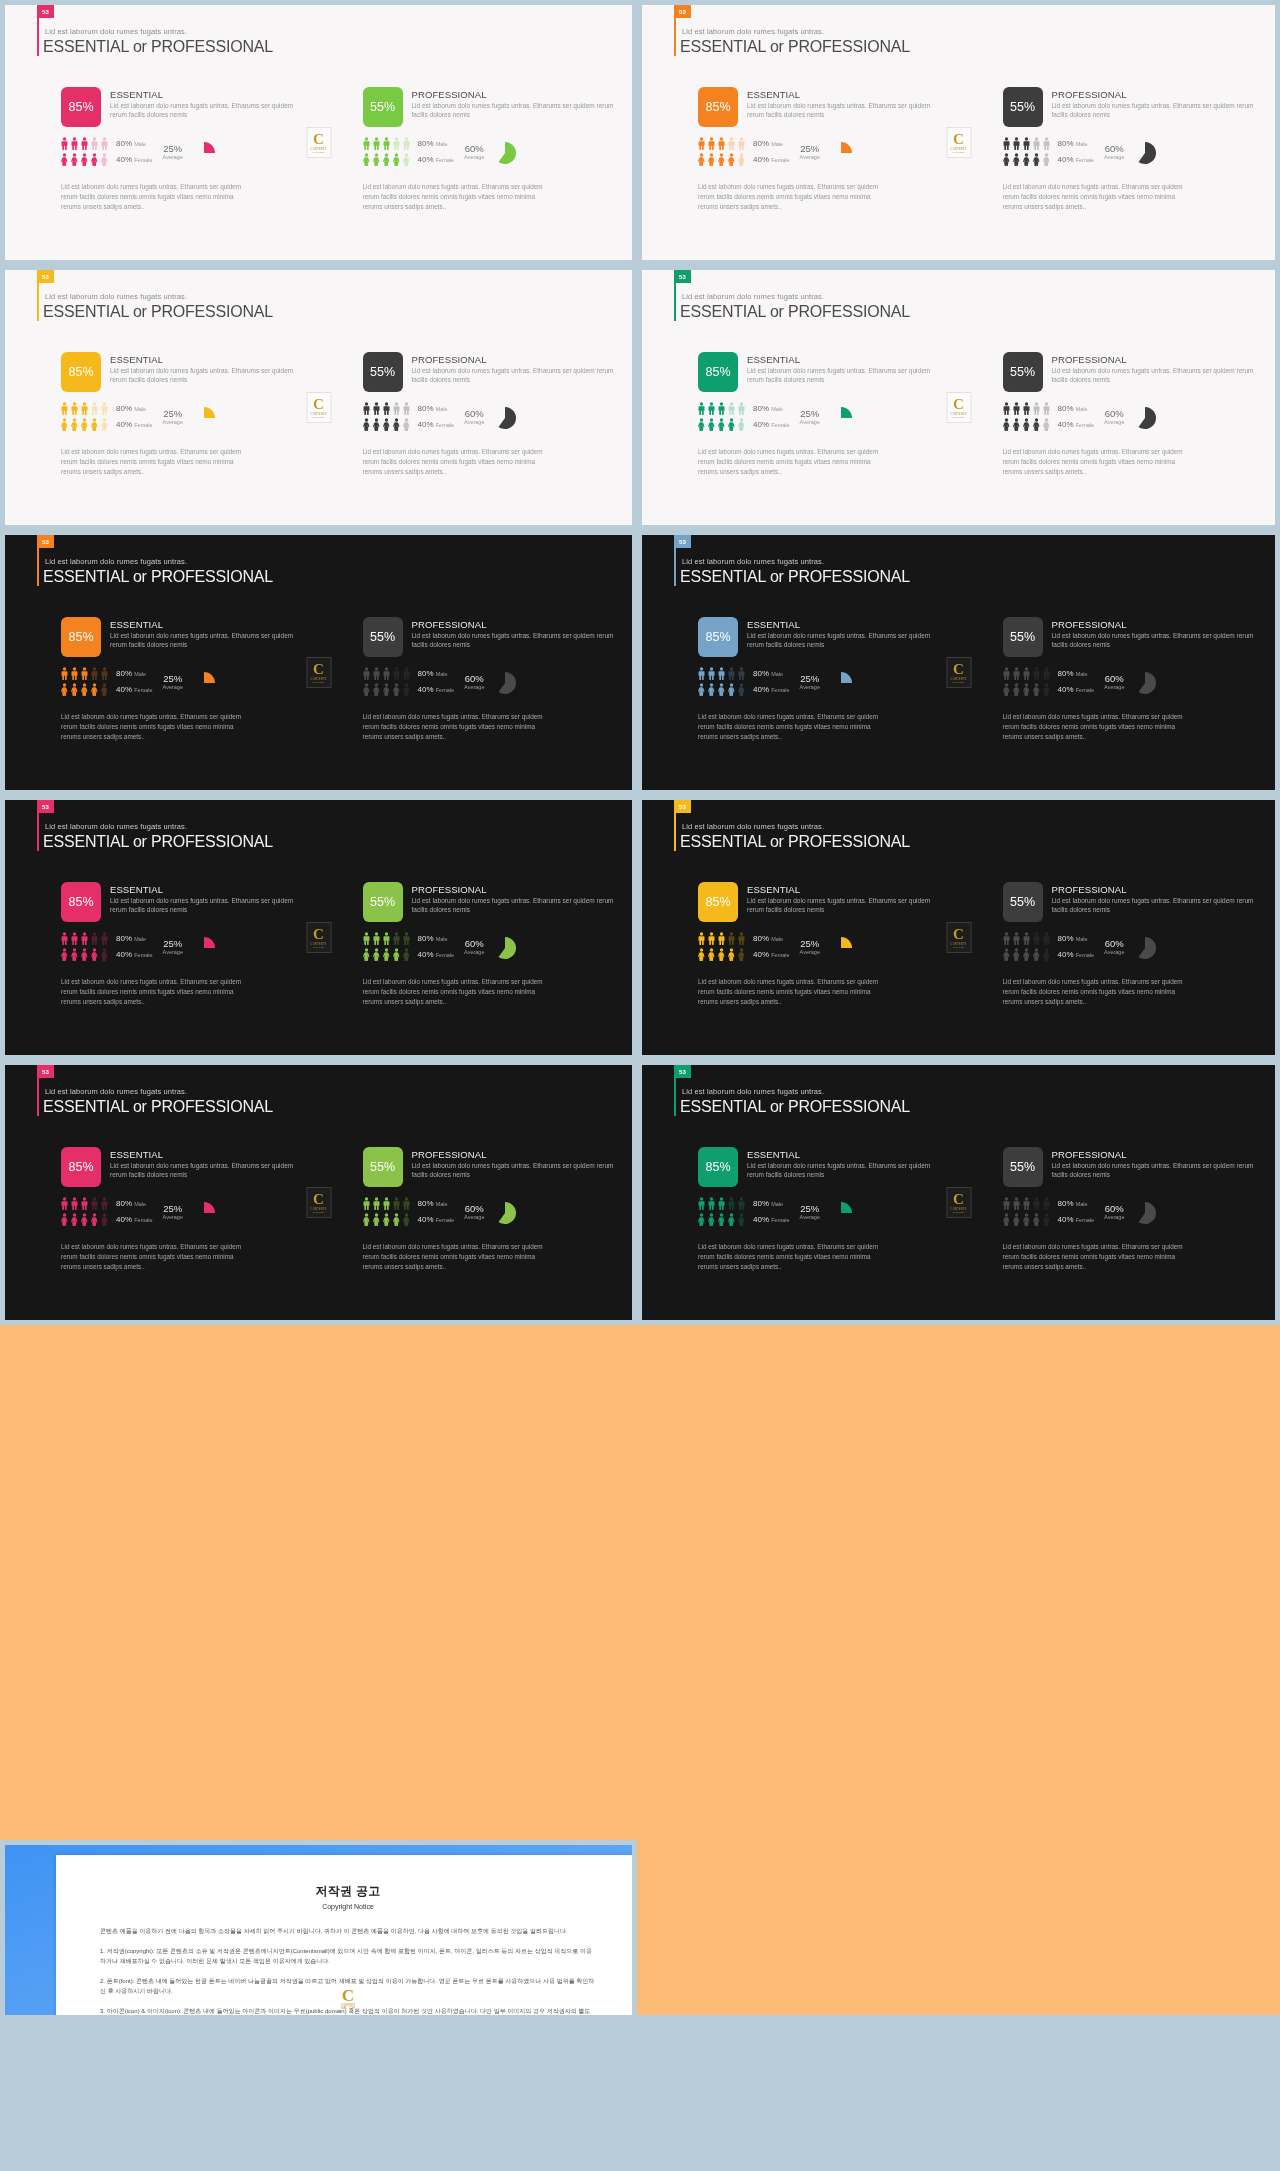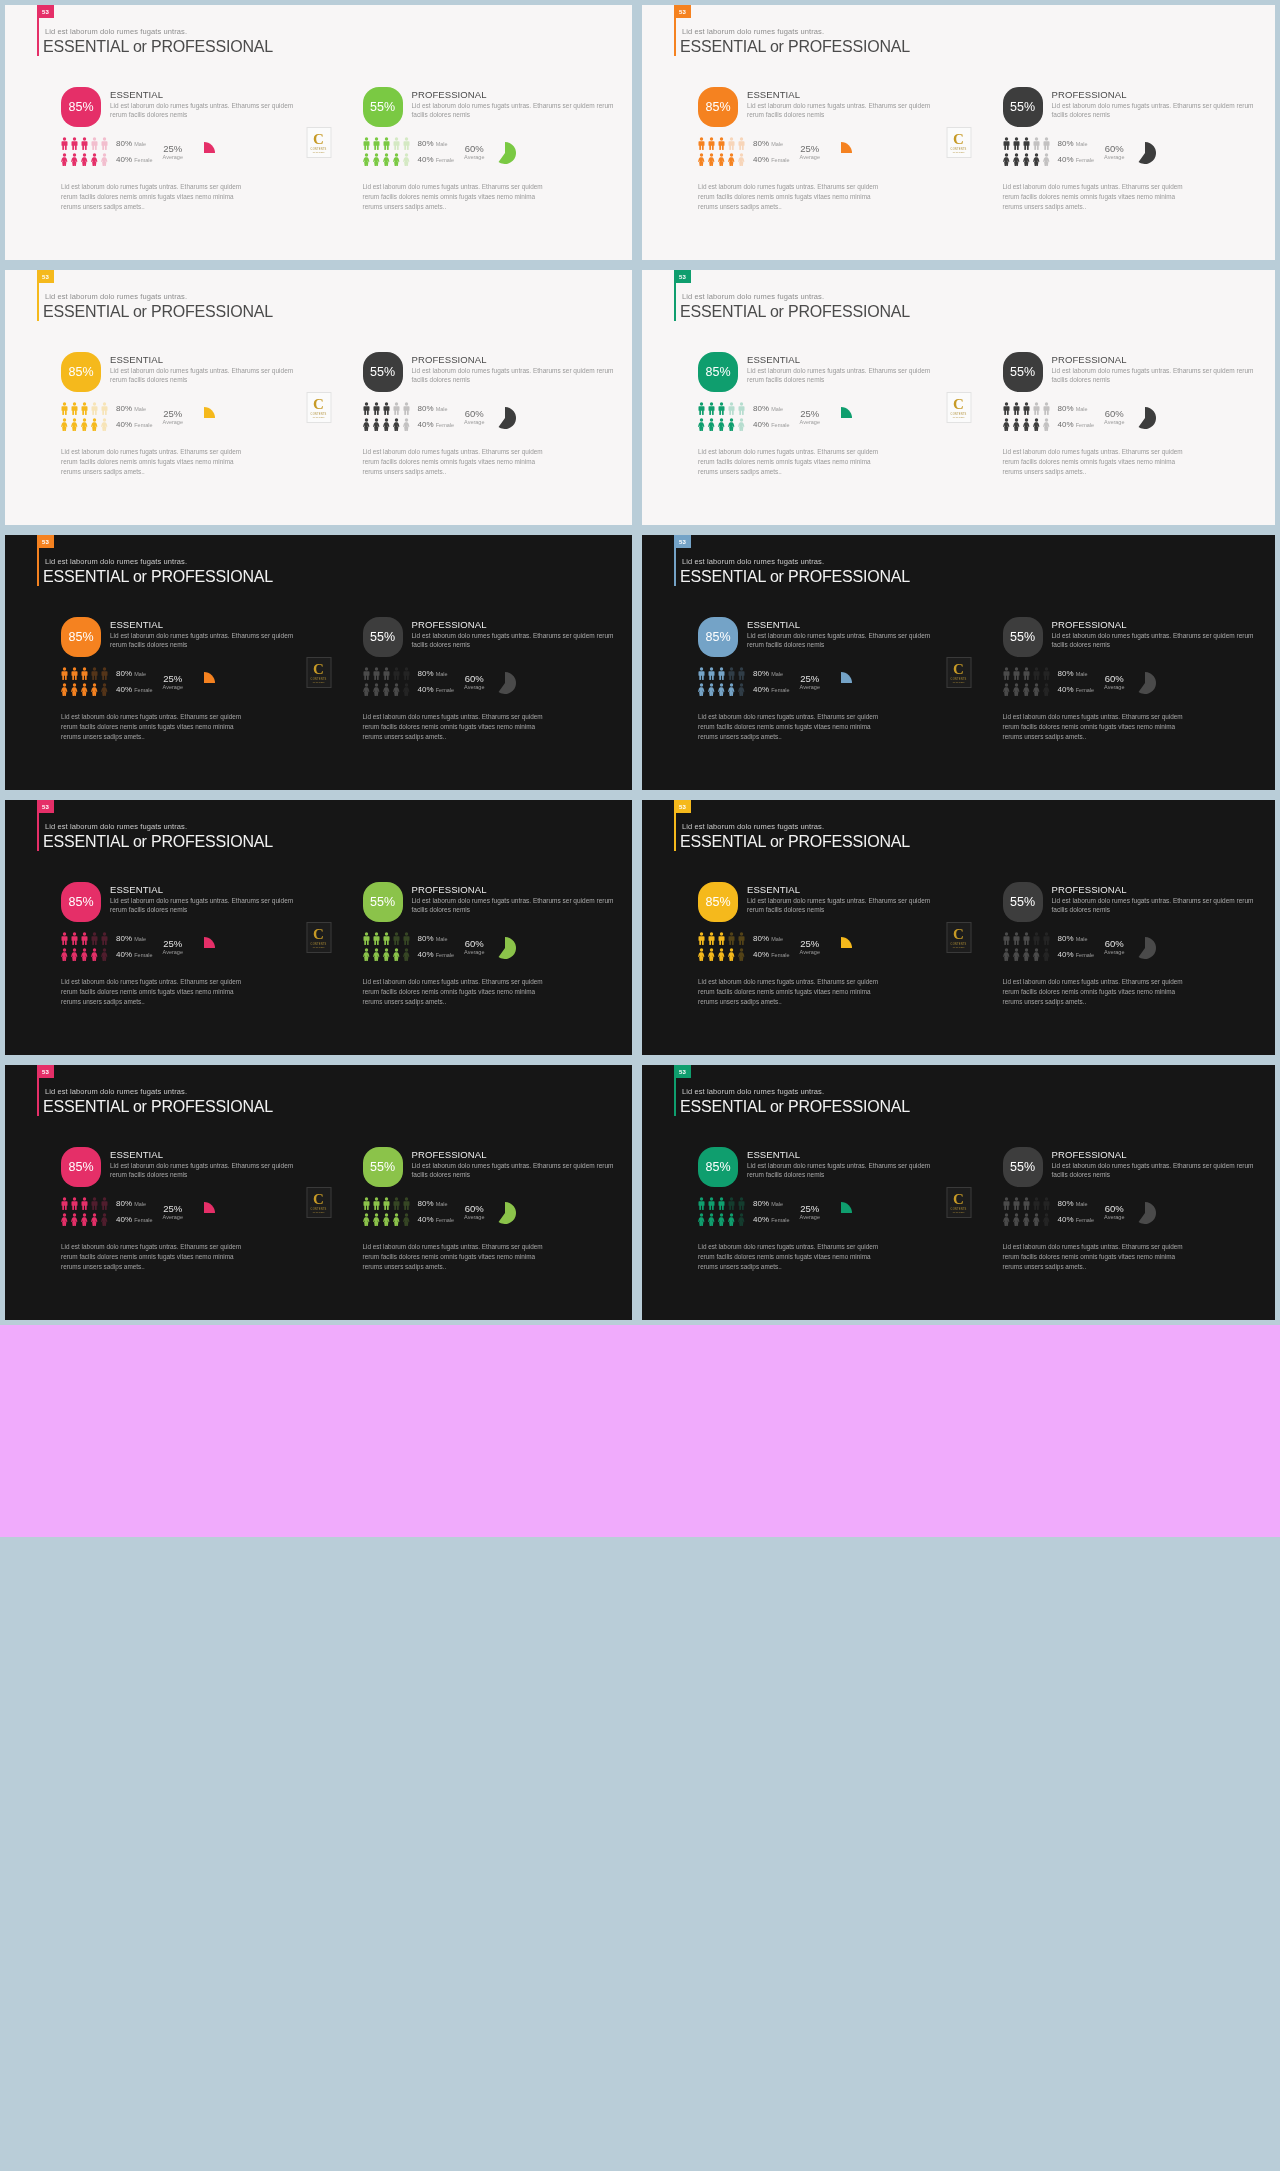--- a/index.html
+++ b/index.html
@@ -5,22 +5,22 @@
   * { box-sizing: border-box; margin: 0; padding: 0; }
   html, body {
     width: 1280px;
     height: 2171px;
     background: #b9cdd8;
     font-family: "Liberation Sans", sans-serif;
   }
   #sheet {
     position: relative;
     width: 1280px;
-    height: 1537px;
-    background: #f0abfc;
+    height: 2015px;
+    background: #fdba74;
     overflow: hidden;
   }
 
   
   .grid {
     position: absolute;
     left: 0; top: 0;
     width: 1280px;
     display: grid;
     grid-template-columns: 637px 643px;
@@ -78,21 +78,21 @@
     left: 0; top: 82px;
     width: 100%;
     display: flex;
   }
   .col { width: 50%; position: relative; padding: 0 18px 0 56px; }
   .col.right { padding-left: 44px; }
 
   .head { display: flex; align-items: flex-start; gap: 9px; }
   .pct-box {
     width: 40px; height: 40px;
-    border-radius: 16px;
+    border-radius: 6px;
     flex: 0 0 40px;
     display: flex; align-items: center; justify-content: center;
     color: #fff; font-size: 12.5px; font-weight: 400;
   }
   .pct-box.grey { background: #3d3d3d; }
   .head-txt { padding-top: 2px; }
   .head-txt h3 {
     font-size: 9.5px; font-weight: 400; letter-spacing: .1px;
     margin-bottom: 1px;
   }

